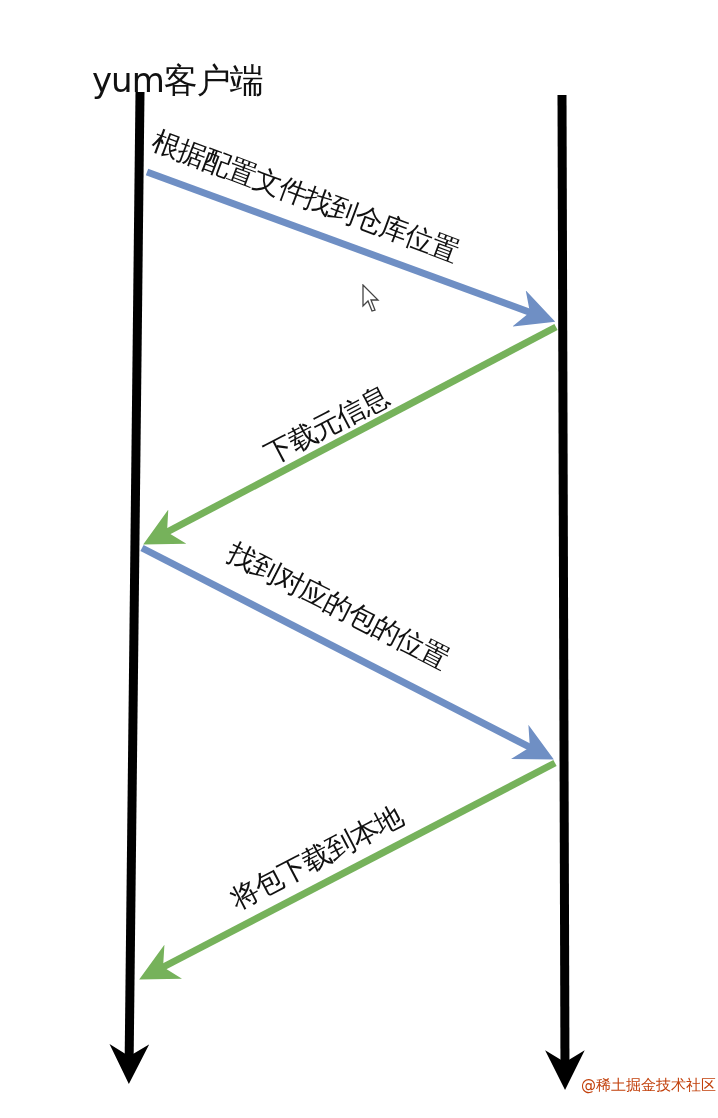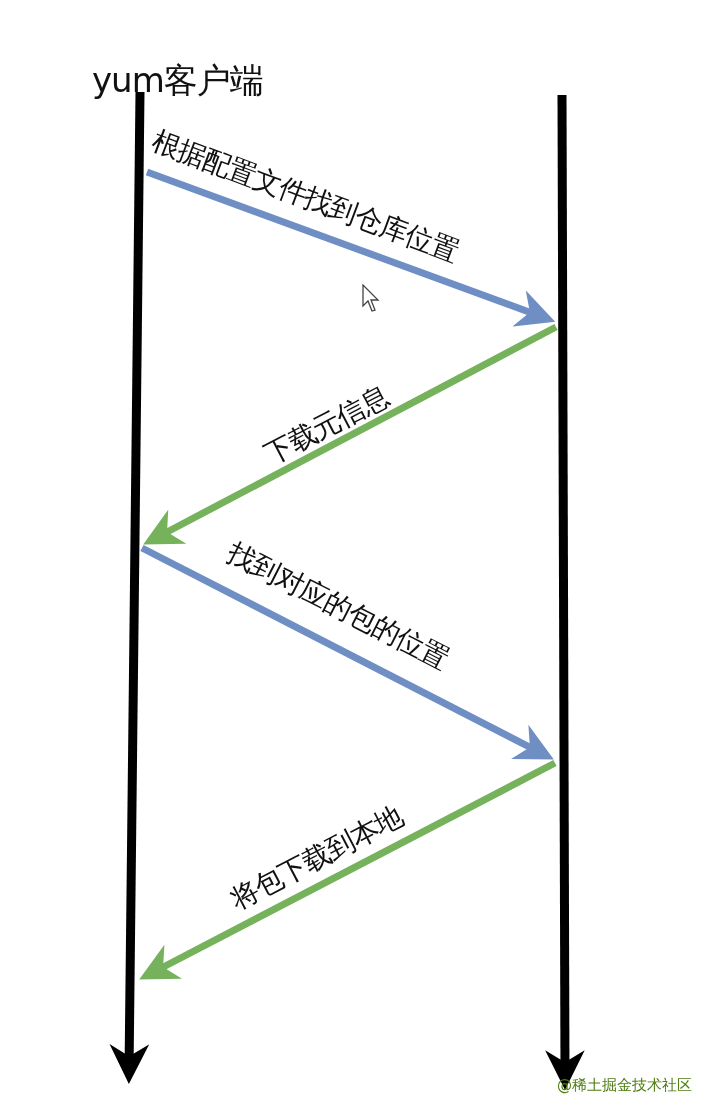--- a/index.html
+++ b/index.html
@@ -2,21 +2,21 @@
 <html><head>
   <meta charset="utf-8">
   <style>
     html, body { margin: 0; padding: 0; background: #ffffff; }
     body { width: 718px; height: 1118px; position: relative; overflow: hidden;
            font-family: "DejaVu Sans", "Liberation Sans", sans-serif; }
     .diagram { position: absolute; left: 0; top: 0; width: 718px; height: 1118px; }
     .actor-label { position: absolute; font-size: 34px; color: #111111; white-space: nowrap; letter-spacing: -1px; }
     .msg-label { position: absolute; font-size: 28px; color: #111111; white-space: nowrap;
                  transform-origin: 0 0; letter-spacing: -1px; }
-    .watermark { position: absolute; font-size: 15px; color: #4d7c0f; white-space: nowrap; }
+    .watermark { position: absolute; font-size: 15px; color: #c2410c; white-space: nowrap; margin-left: 24px; }
     .cursor { position: absolute; left: 362px; top: 284px; width: 20px; height: 30px; }
   </style>
 </head>
 <body>
 
 <div class="diagram">
   <svg width="718" height="1118" viewBox="0 0 718 1118" xmlns="http://www.w3.org/2000/svg" style="position:absolute;left:0;top:0;">
     <defs>
       <marker id="blackHead" viewBox="0 0 10 10" refX="7" refY="5" markerWidth="4.4" markerHeight="4.4" orient="auto" markerUnits="strokeWidth">
         <path d="M0,0 L10,5 L0,10 L3,5 z" fill="#000000"></path>

